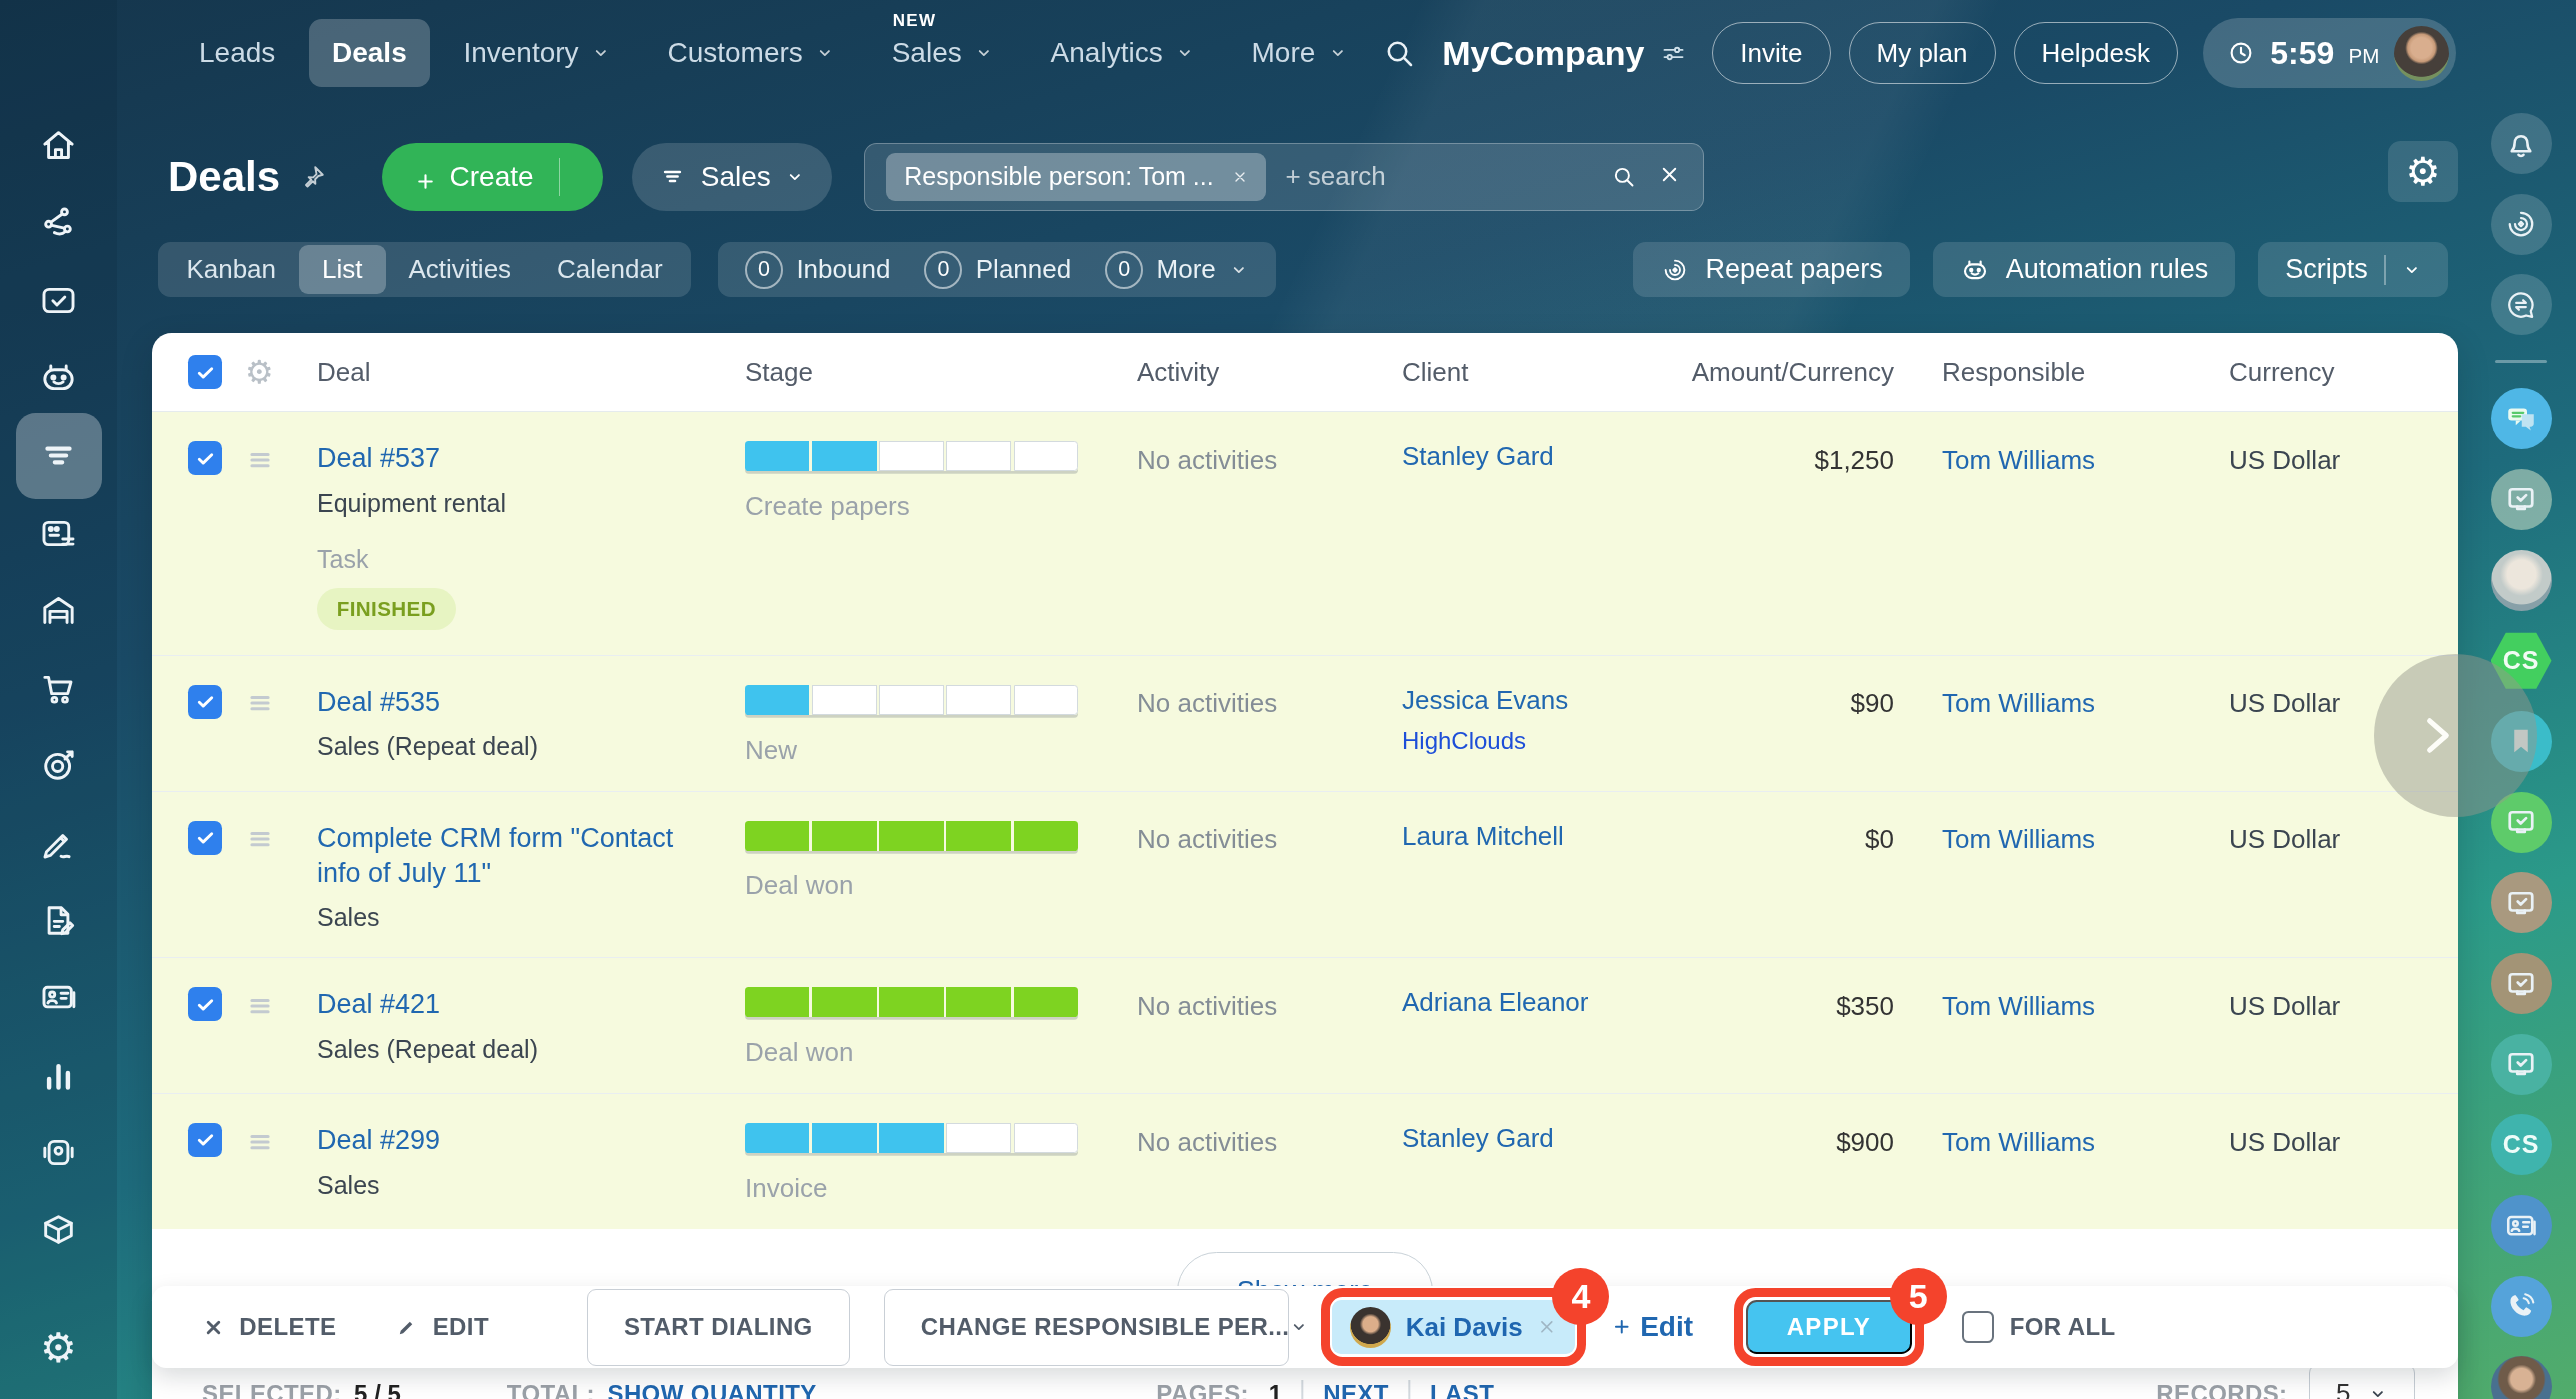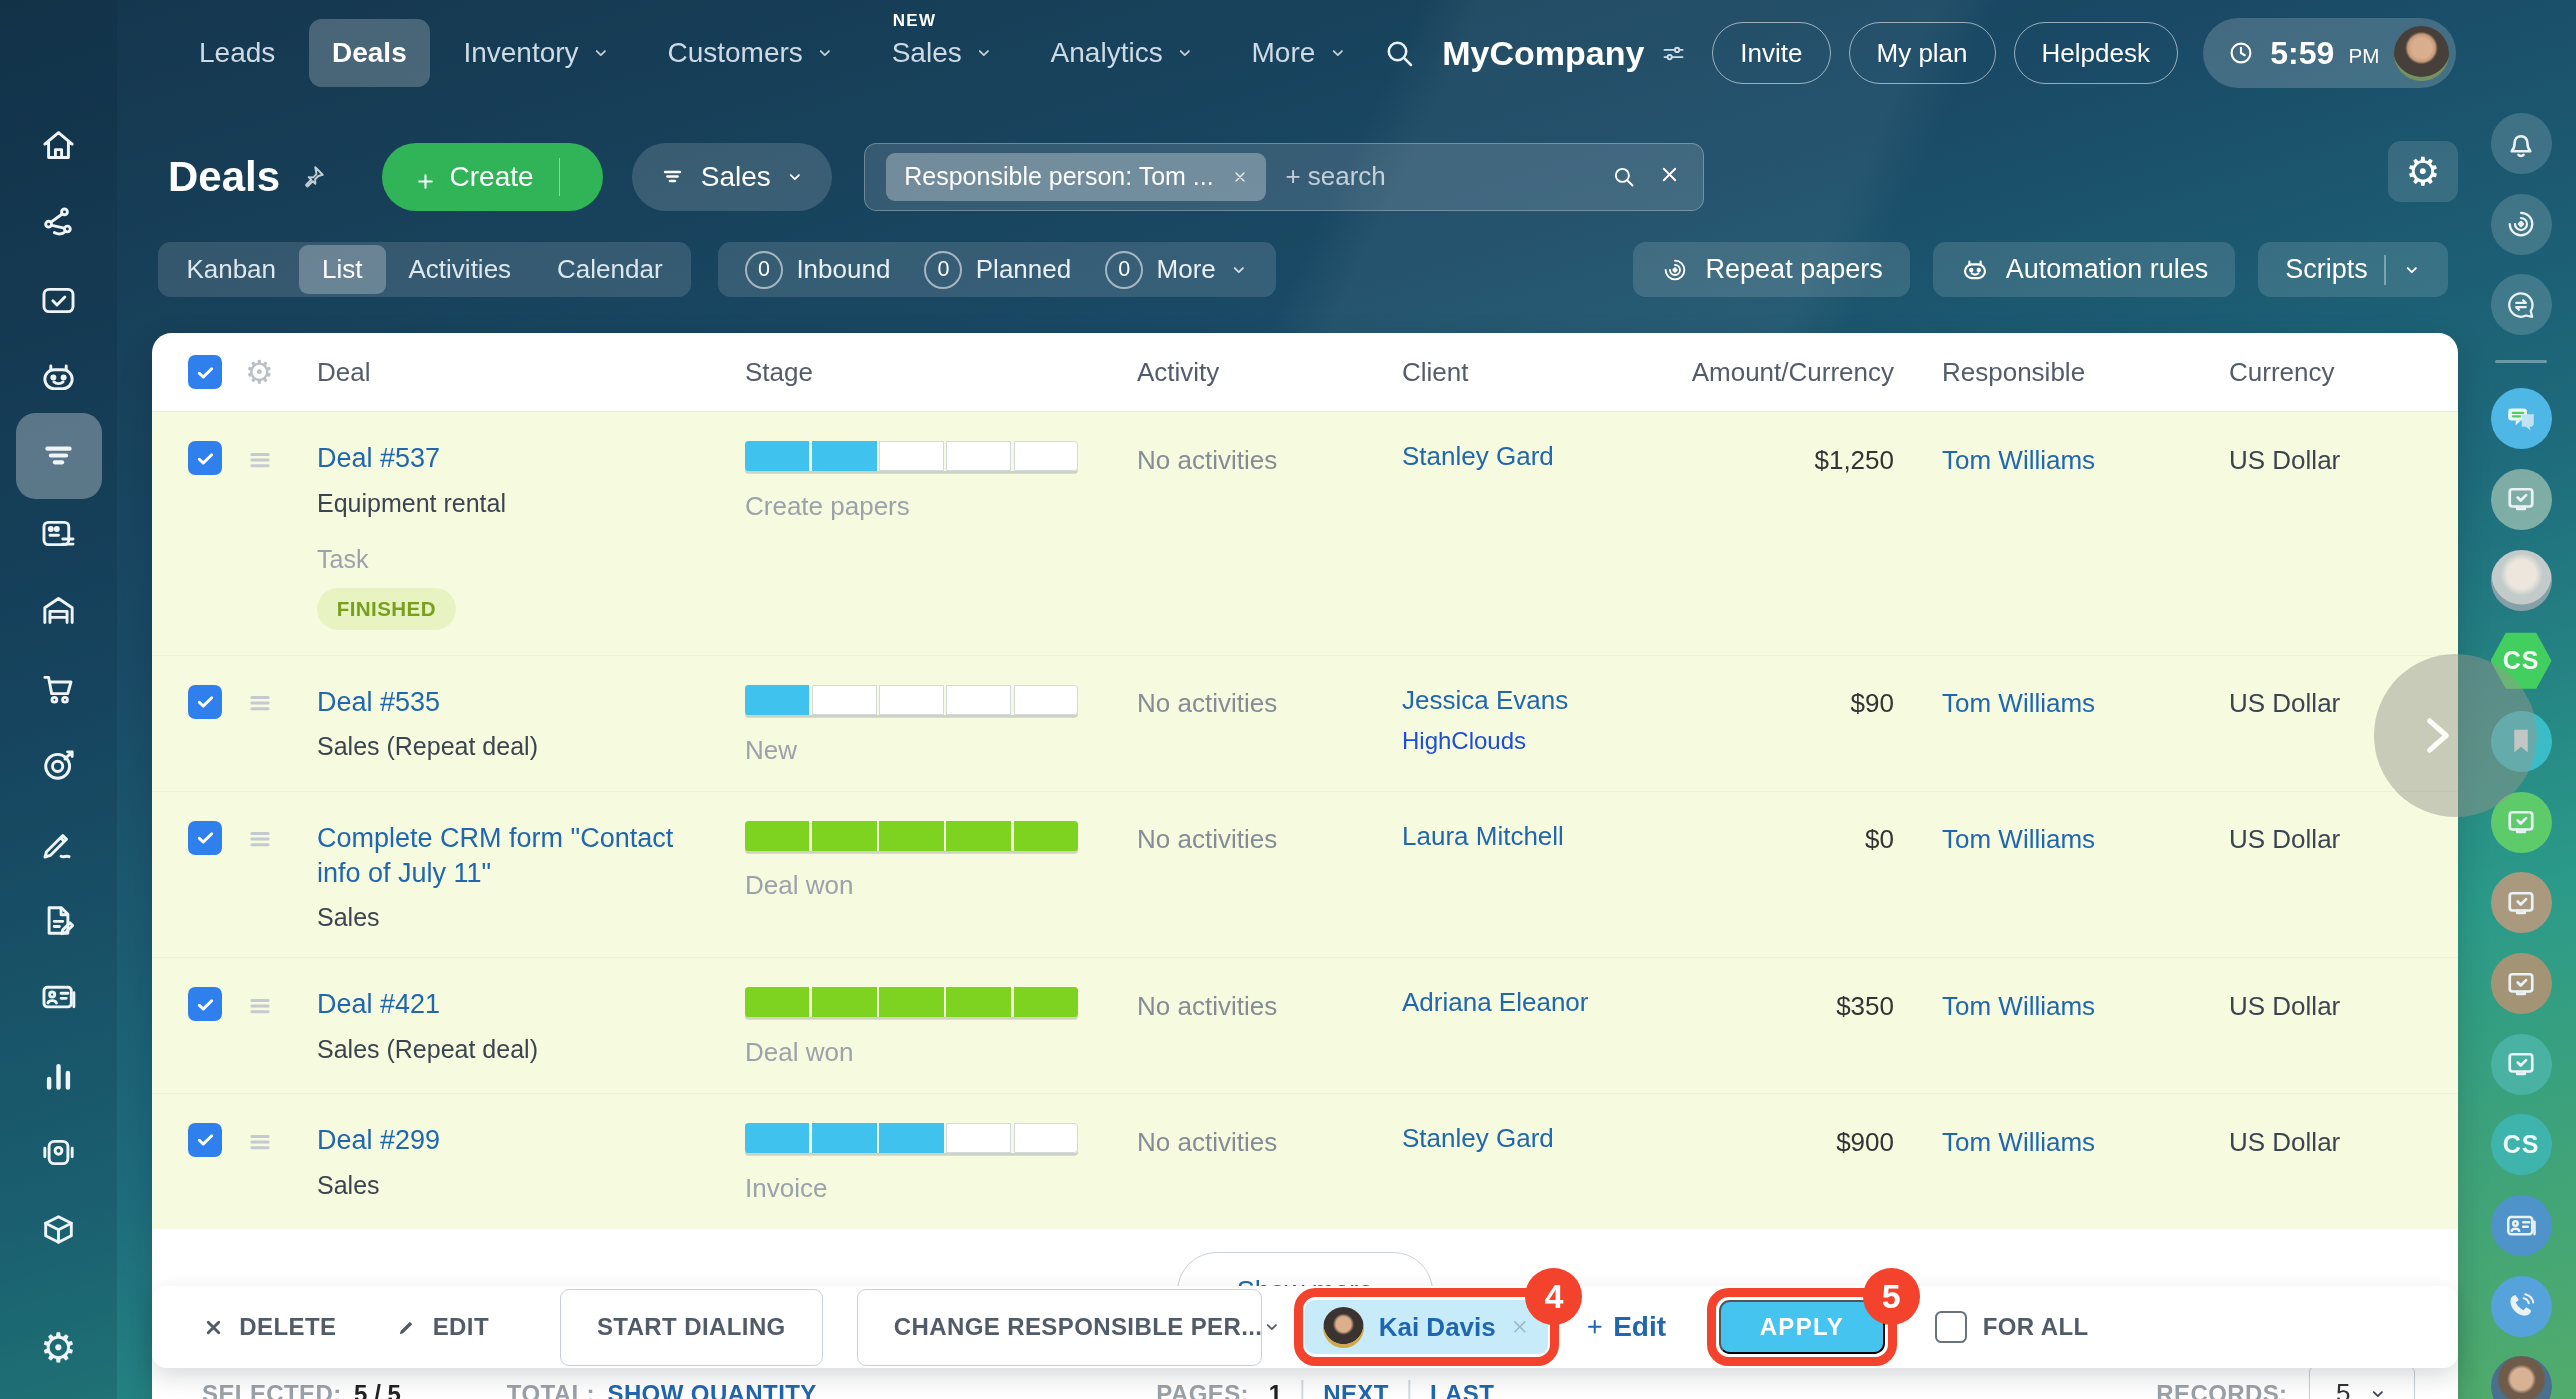--- a/index.html
+++ b/index.html
@@ -137,21 +137,21 @@
 .chev-circle .ic{margin-right:41px}
 
 .action-bar{position:absolute;left:152px;top:1286px;width:2306px;height:82px;background:#fff;border-radius:14.3px;
   display:flex;align-items:center;z-index:20;box-shadow:0 9px 23px rgba(0,20,30,0.15)}
 .ab-text{display:flex;align-items:center;gap:14.3px;color:#525c69;font-weight:bold;font-size:24px;letter-spacing:0.4px;cursor:pointer;white-space:nowrap}
 .ab-delete{margin-left:50px}
 .ab-edit{margin-left:59px}
 .ab-text .ic{color:#525c69}
 .ab-btn{height:77px;border:1.8px solid #c9cfd6;border-radius:9px;display:flex;align-items:center;
   padding:0 36px;background:#fff;color:#525c69;font-weight:bold;font-size:24px;letter-spacing:0.4px;cursor:pointer;white-space:nowrap}
-.ab-dial{margin-left:71px}
+.ab-dial{margin-left:98px}
 .ab-change{margin-left:34px;width:405px;justify-content:space-between}
 .ab-change .ic{color:#525c69}
 .ring{position:relative;border:9.8px solid #f4432c;border-radius:21.5px;padding:2.7px;display:flex;align-items:center}
 .ring-kai{margin-left:32px}
 .kai-chip{display:flex;align-items:center;gap:14.3px;background:#c8ebfa;border-radius:9px;height:54px;padding:0 18px;cursor:pointer}
 .kai-chip .av{width:41px;height:41px}
 .kai-name{color:#1f66b0;font-weight:bold;font-size:26px;white-space:nowrap}
 .chip-x{color:#9fb6c4}
 .badge-n{position:absolute;top:-29px;right:-32px;width:57px;height:57px;border-radius:50%;background:#f4432c;
   color:#fff;font-size:34px;font-weight:bold;display:flex;align-items:center;justify-content:center}

